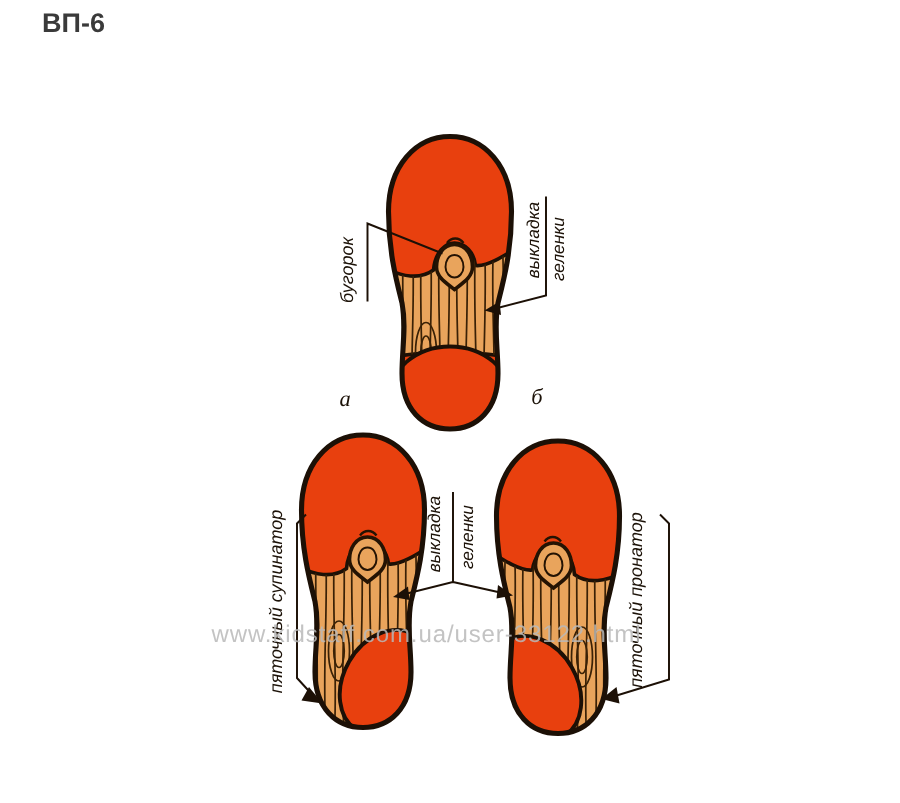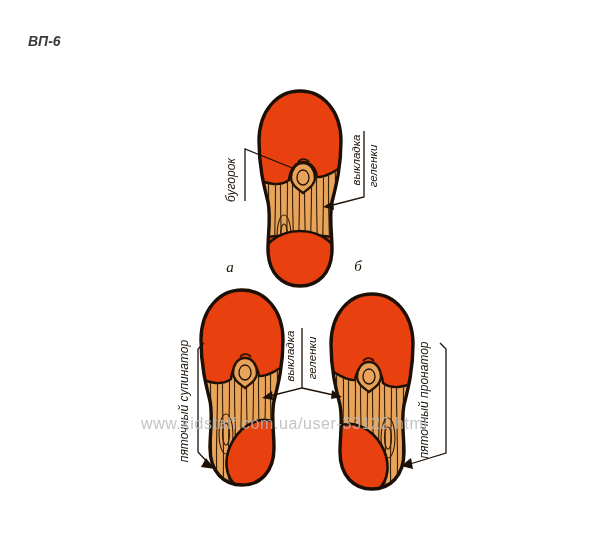--- a/index.html
+++ b/index.html
@@ -1,19 +1,19 @@
 <!DOCTYPE html>
 <html><head>
 <meta charset="utf-8">
 <style>
   html,body{margin:0;padding:0;}
   body{width:600px;height:535px;position:relative;background:#ffffff;overflow:hidden;
        font-family:"Liberation Sans",sans-serif;}
   .stage{position:absolute;left:0;top:0;width:600px;height:535px;}
-  .page-title{position:absolute;left:28px;top:33px;font-size:14px;font-weight:bold;color:#3a3a3a;font-style:italic;}
+  .page-title{position:absolute;left:28px;top:5px;font-size:18px;font-weight:bold;color:#3a3a3a;}
   .page-desc{position:absolute;left:28px;top:44px;width:548px;font-size:11px;line-height:1.8;
              color:#a6402e;text-align:justify;}
   svg.diagram{position:absolute;left:0;top:0;}
   .vlabel{position:absolute;white-space:nowrap;color:#1c1208;
           font:italic 12px "Liberation Sans",sans-serif;
           transform:translate(-50%,-50%) rotate(-90deg);}
   .vlabel.small{font-size:11.5px;}
   .letter{position:absolute;color:#1c1208;font:italic 15px "Liberation Serif",serif;
           transform:translate(-50%,-50%);}
   .watermark{position:absolute;left:141px;top:415px;font-size:16px;letter-spacing:0.6px;

